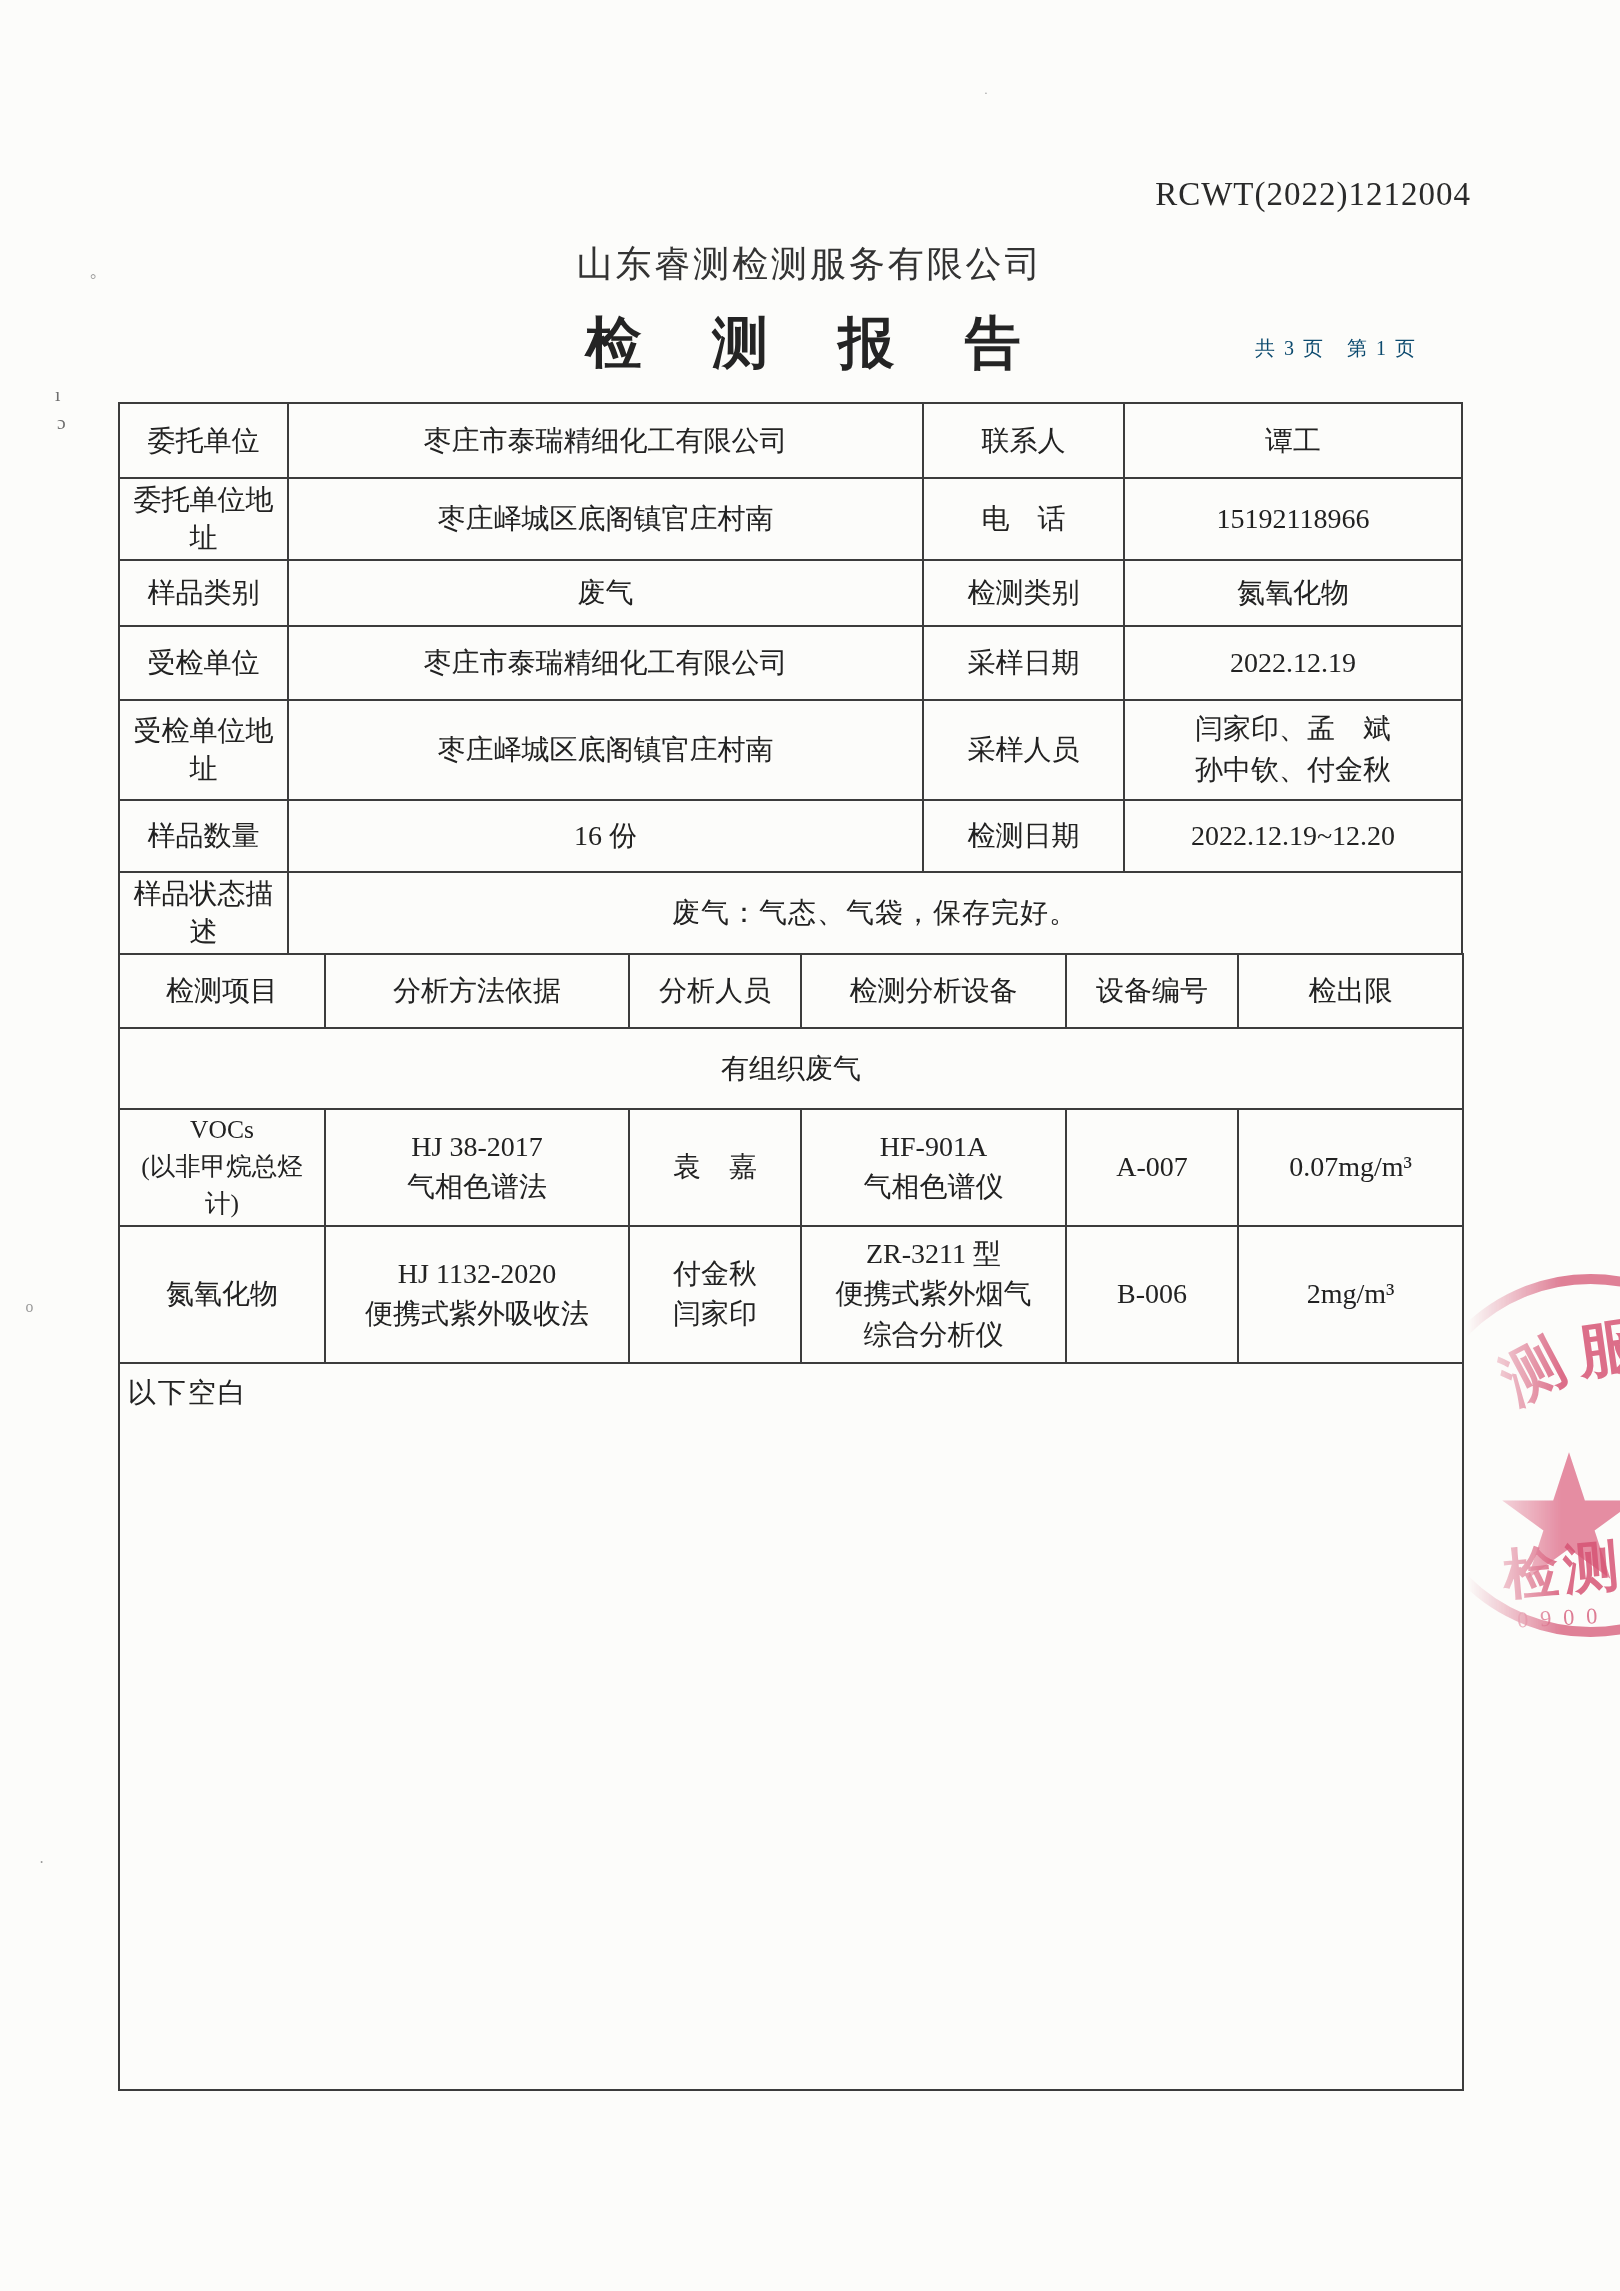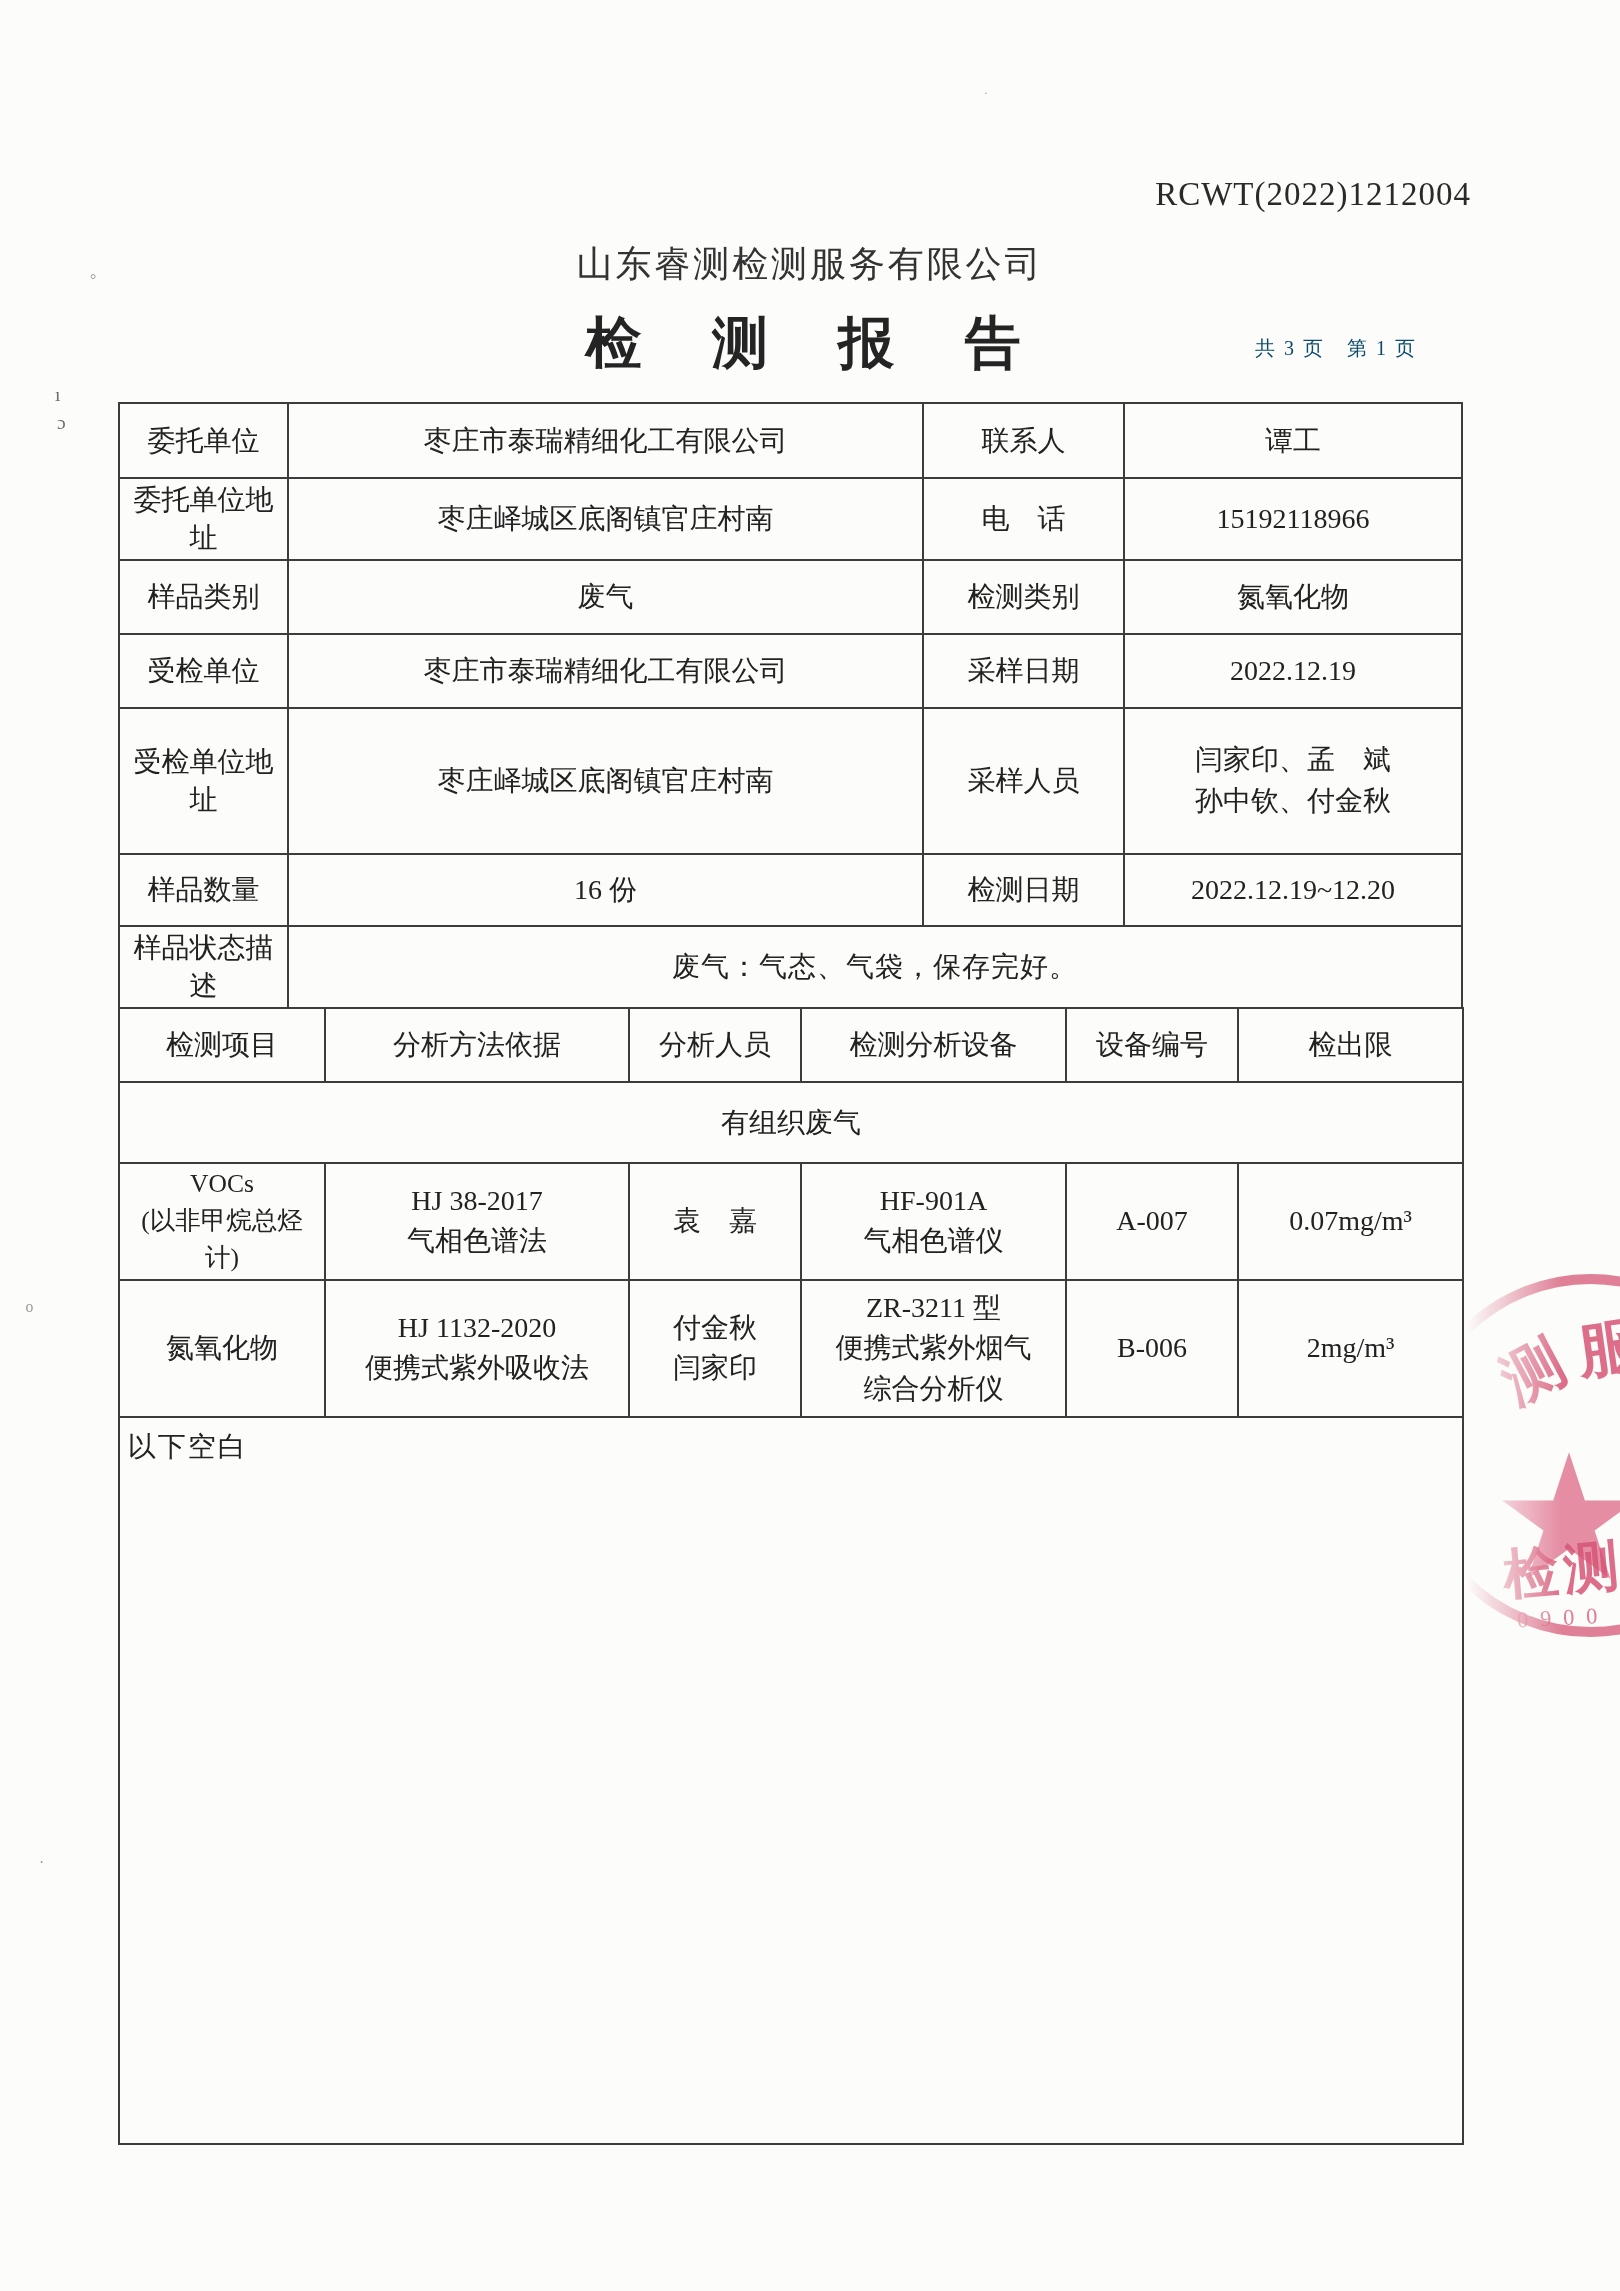--- a/index.html
+++ b/index.html
@@ -112,33 +112,33 @@
         <td>枣庄市泰瑞精细化工有限公司</td>
         <td>联系人</td>
         <td>谭工</td>
       </tr>
       <tr style="height:74px">
         <td>委托单位地址</td>
         <td>枣庄峄城区底阁镇官庄村南</td>
         <td>电　话</td>
         <td>15192118966</td>
       </tr>
-      <tr style="height:74px">
+      <tr style="height:66px">
         <td>样品类别</td>
         <td>废气</td>
         <td>检测类别</td>
         <td>氮氧化物</td>
       </tr>
       <tr style="height:74px">
         <td>受检单位</td>
         <td>枣庄市泰瑞精细化工有限公司</td>
         <td>采样日期</td>
         <td>2022.12.19</td>
       </tr>
-      <tr style="height:146px">
+      <tr style="height:100px">
         <td>受检单位地址</td>
         <td>枣庄峄城区底阁镇官庄村南</td>
         <td>采样人员</td>
         <td class="pre">闫家印、孟　斌
 孙中钦、付金秋</td>
       </tr>
       <tr style="height:72px">
         <td>样品数量</td>
         <td>16 份</td>
         <td>检测日期</td>

